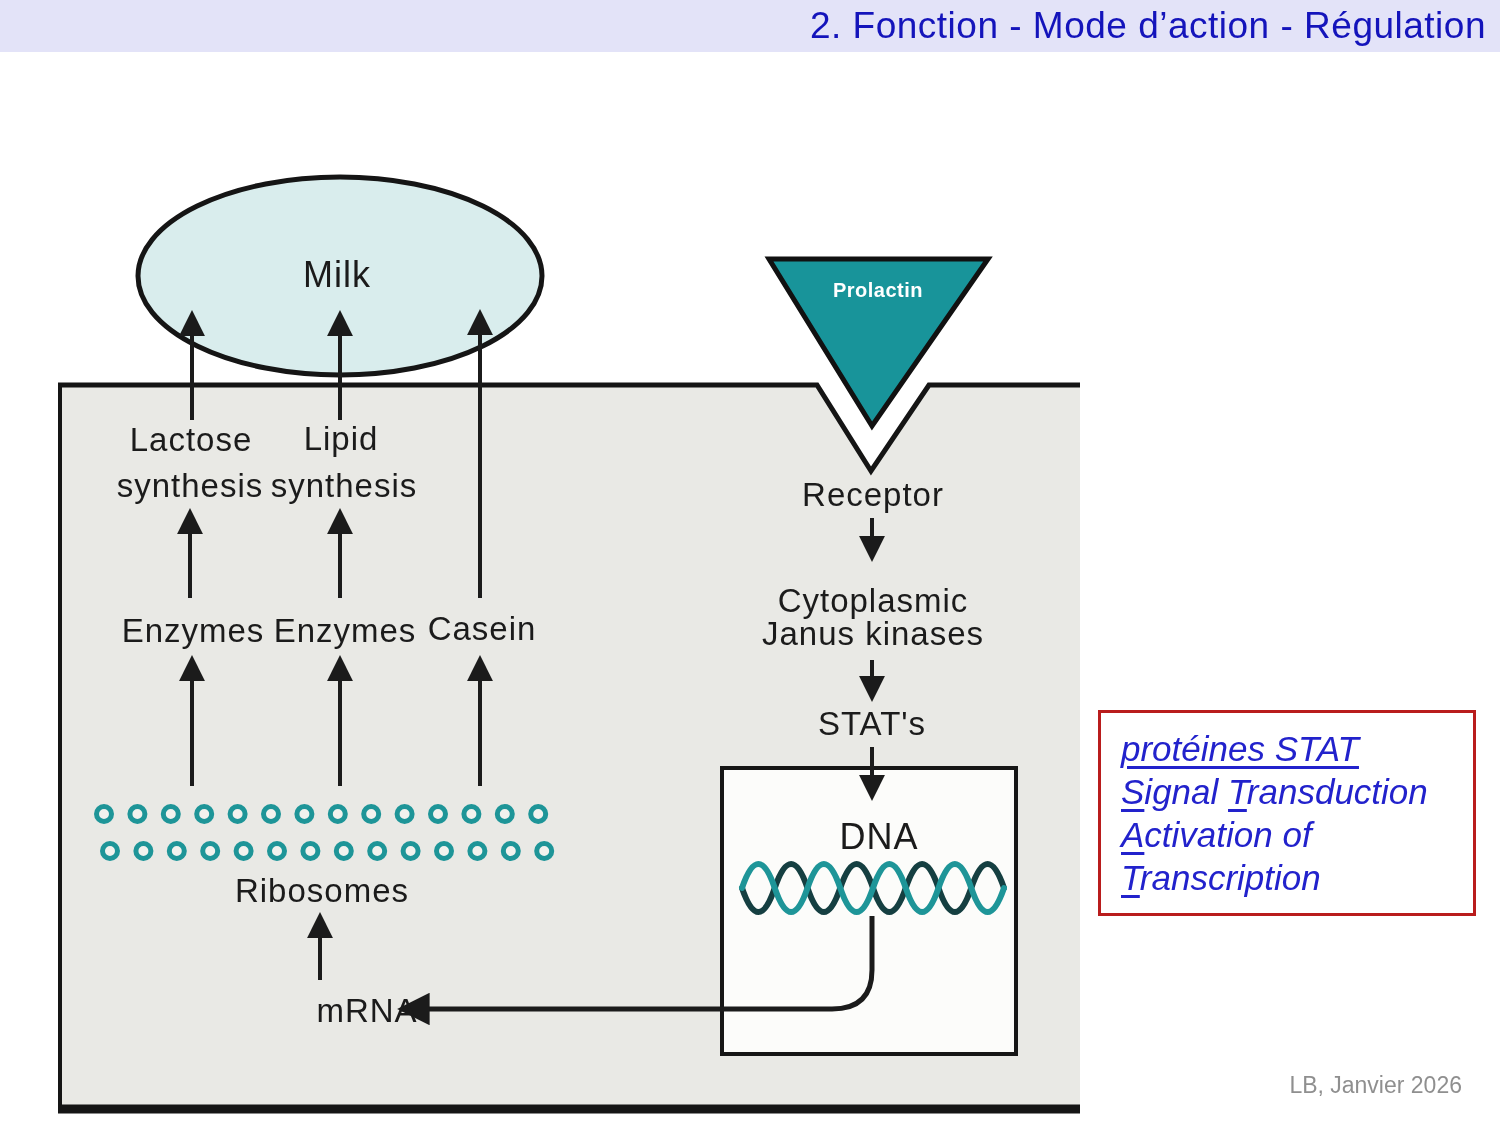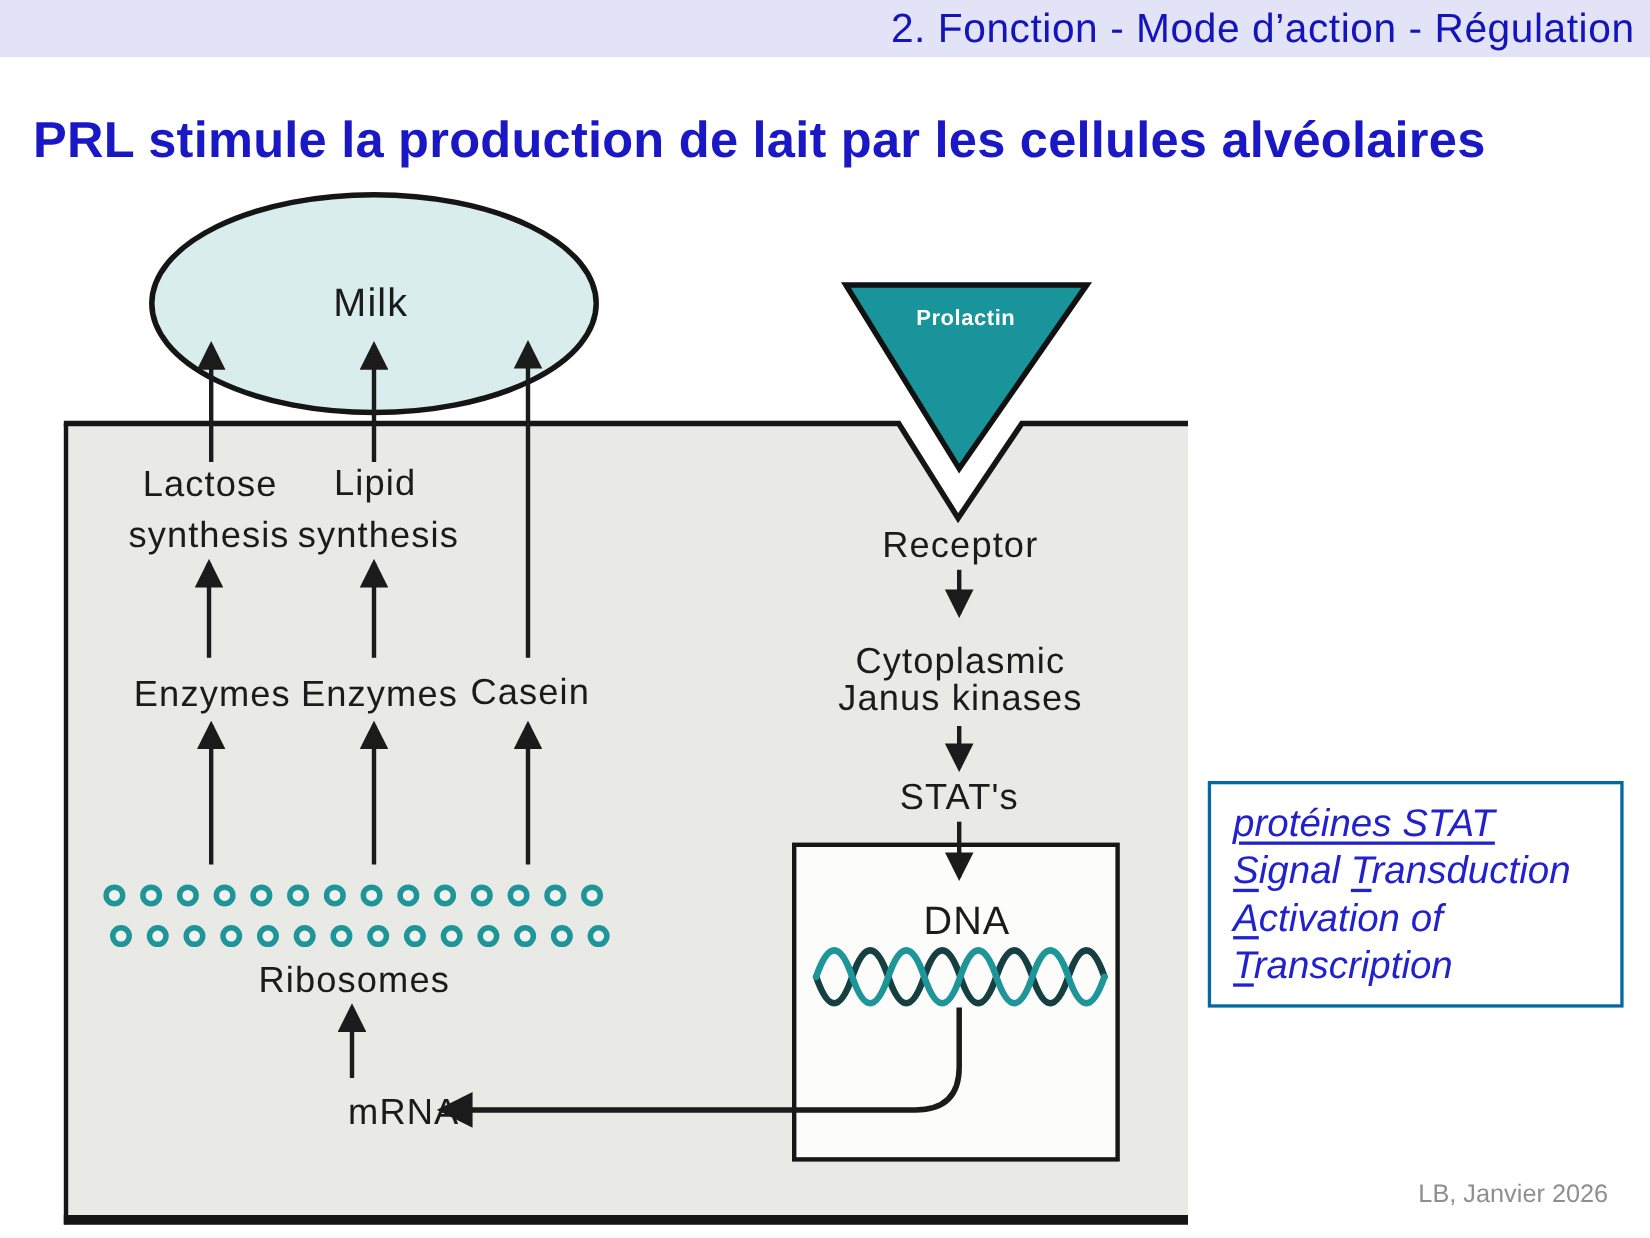--- a/index.html
+++ b/index.html
@@ -20,37 +20,36 @@
   .figure svg{position:absolute;left:0;top:0;}
 
   
   .lbl{position:absolute;transform:translate(-50%,-50%);font-size:33px;font-weight:400;
        color:#1b1b1b;white-space:nowrap;letter-spacing:1px;}
   .lbl.big{font-size:36px;}
   .lbl.white{color:#ffffff;font-weight:bold;font-size:20px;letter-spacing:.5px;}
 
   
   .stat-box{position:absolute;left:1098px;top:710px;width:378px;min-height:198px;background:#ffffff;
-            border:3px solid #0369a1;box-sizing:border-box;padding:14px 10px 14px 20px;}
+            border:3px solid #b91c1c;box-sizing:border-box;padding:14px 10px 14px 20px;}
   .stat-line{font-style:italic;font-size:35px;line-height:43px;color:#2222cc;white-space:nowrap;}
   .stat-line .u{text-decoration:underline;text-decoration-thickness:3px;text-underline-offset:5px;}
 
   
   .footer{position:absolute;right:38px;top:1072px;font-size:23px;color:#8f8f8f;white-space:nowrap;}
 </style>
 </head>
 <body>
 
 <div class="slide">
 
   <header class="topbar">
     <span>2. Fonction - Mode d’action - Régulation</span>
   </header>
 
-  <h1 class="title">PRL stimule la production de lait par les cellules alvéolaires</h1>
 
   <div class="figure">
     <svg width="1500" height="1125" viewBox="0 0 1500 1125">
       <defs>
         <marker id="ah" viewBox="0 0 10 10" refX="8.5" refY="5" markerWidth="6.5" markerHeight="6.5" orient="auto-start-reverse">
           <path d="M0,0 L10,5 L0,10 Z" fill="#1b1b1b"></path>
         </marker>
       </defs>
 
       <path d="M58,385 H817 L871,471 L929,385 H1080 V1113 H58 Z" fill="#e9e9e5"></path>

